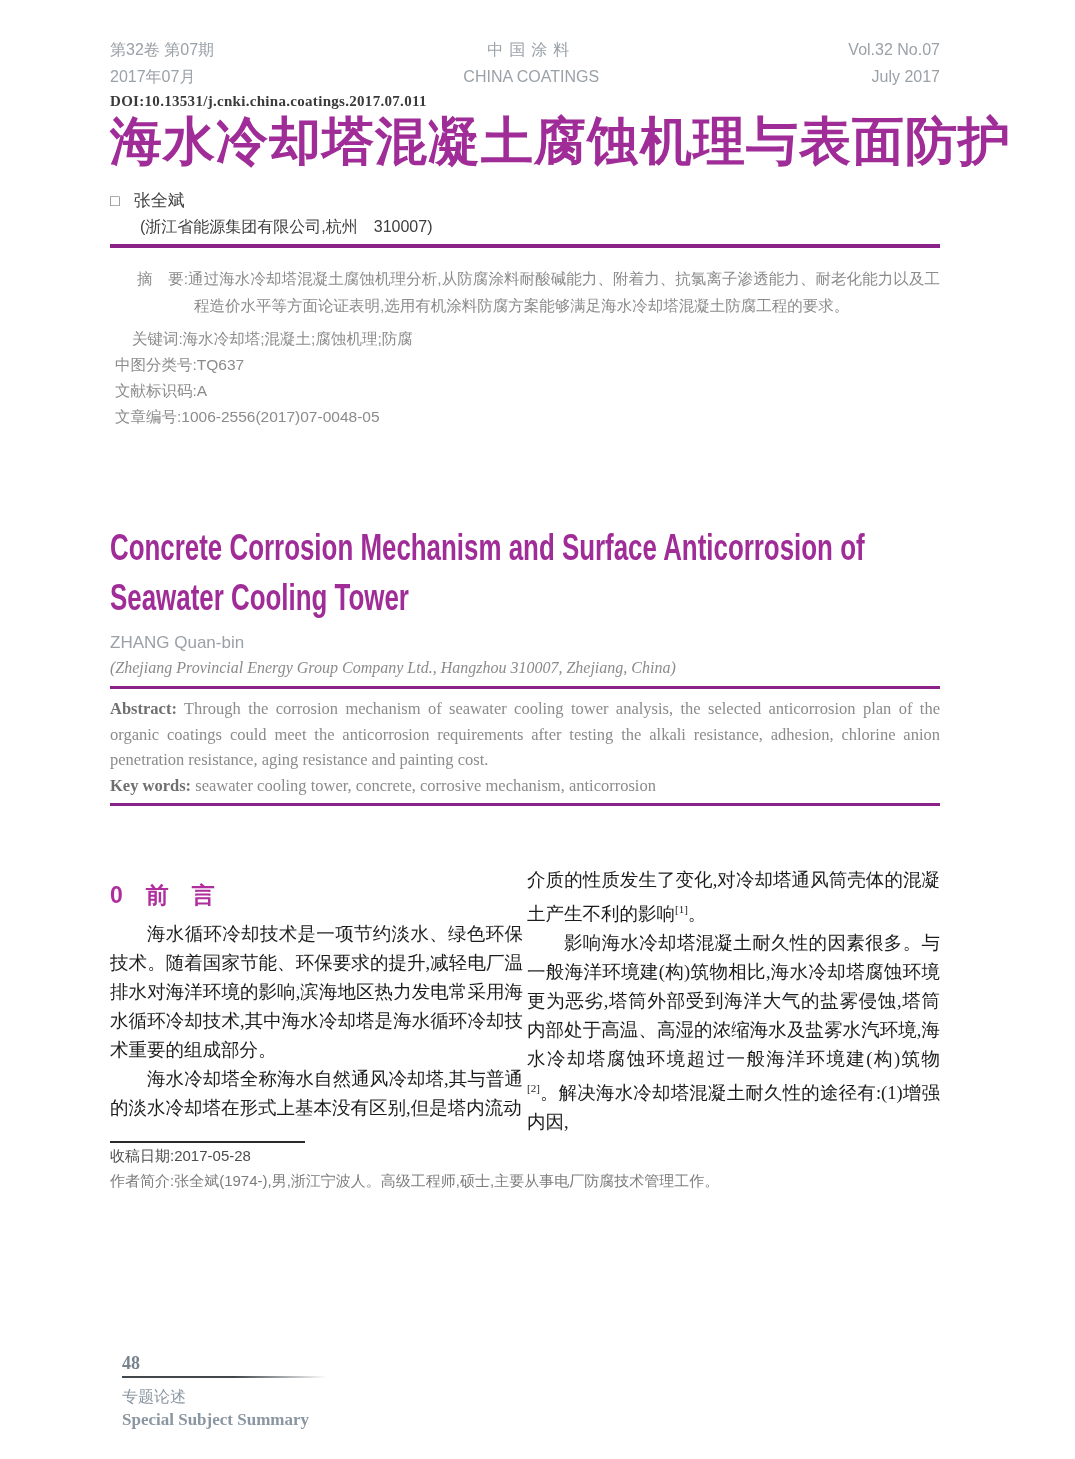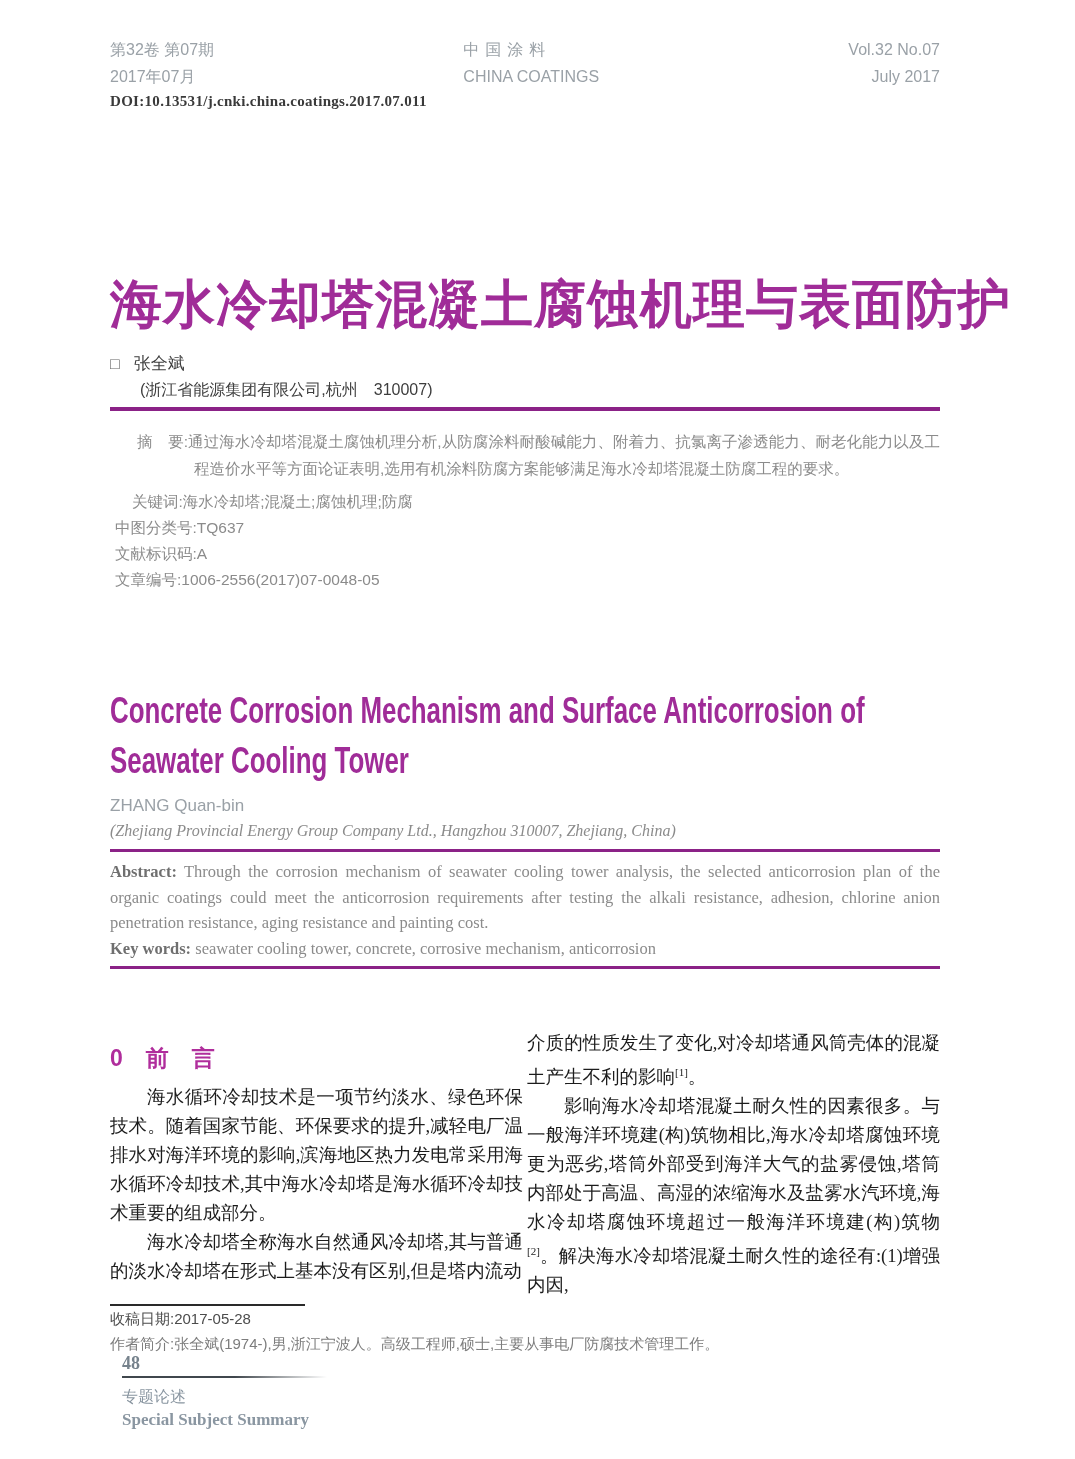--- a/index.html
+++ b/index.html
@@ -9,31 +9,31 @@
     font-family:"Liberation Serif", serif; color:#1c1c1c;
   }
   .page { position:relative; width:1050px; height:1459px; padding:0 110px; }
 
   
   .journal-header {
     display:flex; justify-content:space-between; padding-top:36px;
     font-family:"Liberation Sans", sans-serif; font-size:16px; line-height:27px;
     color:#9aa1a7;
   }
-  .jh-center { }
+  .jh-center { text-align:center; }
   .jh-right  { text-align:right; }
   .jh-cn { letter-spacing:6px; }
   .doi-line {
     margin-top:3px; font-family:"Liberation Serif", serif; font-weight:bold;
     font-size:15px; color:#3a3a3a; letter-spacing:.3px;
   }
 
   
   .title-cn {
-    margin-top:163px; font-family:"Liberation Sans", sans-serif; font-weight:bold;
+    font-family:"Liberation Sans", sans-serif; font-weight:bold;
     font-size:52px; line-height:62px; letter-spacing:1px; color:#a02c98;
     white-space:nowrap;
   }
   .author-row { margin-top:16px; font-size:17px; line-height:26px; color:#3d3d3d;
     font-family:"Liberation Sans", sans-serif; }
   .author-marker { display:inline-block; color:#666; margin-right:14px; font-size:16px; }
   .affil-cn { margin-left:30px; font-size:16px; line-height:25px; color:#3d3d3d;
     font-family:"Liberation Sans", sans-serif; }
   .rule-thick { margin-top:5px; height:4px; background:#8b2287; }
 

